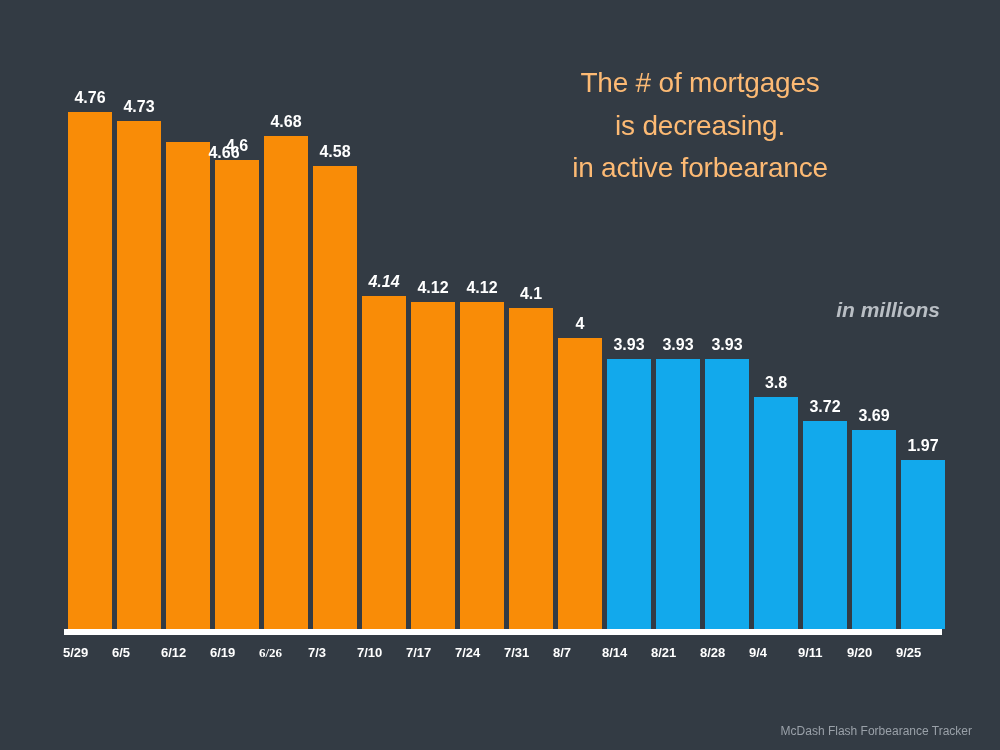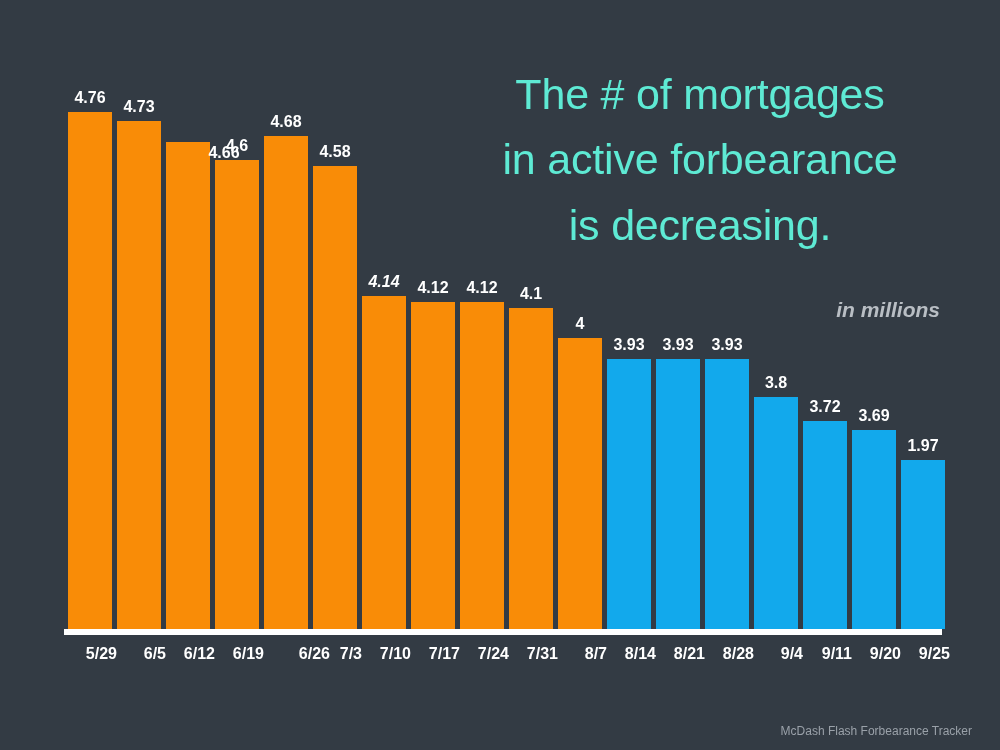--- a/index.html
+++ b/index.html
@@ -21,22 +21,22 @@
 
   
   #title-block {
     position: absolute;
     left: 430px;
     top: 62px;
     width: 540px;
     text-align: center;
   }
   .title-line {
-    color: #5eead4;
-    font-size: 43px;
+    color: #fdba74;
+    font-size: 28px;
     line-height: 1.52;
     font-weight: 400;
     letter-spacing: -0.2px;
     white-space: nowrap;
   }
 
   #subtitle {
     position: absolute;
     right: 60px;
     top: 298px;
@@ -110,36 +110,36 @@
   #xaxis-labels {
     position: absolute;
     left: 64px;
     top: 645px;
     width: 880px;
     height: 28px;
   }
   .x-label {
     position: absolute;
     width: 54px;
-    text-align: right;
+    text-align: left;
     color: #ffffff;
-    font-size: 16px;
+    font-size: 13px;
     font-weight: bold;
     white-space: nowrap;
   }
 </style>
 </head>
 <body>
 
 <div id="slide">
 
   <div id="title-block">
     <div class="title-line">The # of mortgages</div>
+    <div class="title-line">is decreasing.</div>
     <div class="title-line">in active forbearance</div>
-    <div class="title-line">is decreasing.</div>
   </div>
 
   <div id="subtitle">in millions</div>
 
   <div id="plot-area">
     <div id="bars-layer">
         <div class="bar-group" style="left: 4px;">
           <div class="bar-rect orange" style="height: 516.78px;"></div>
           <div class="bar-value" style="bottom: 521.78px;">4.76</div>
         </div>
@@ -213,21 +213,21 @@
         </div>
       </div>
     <div id="axis-line"></div>
   </div>
 
   <div id="xaxis-labels">
       <div class="x-label" style="left: -1px;">5/29</div>
       <div class="x-label" style="left: 48px;">6/5</div>
       <div class="x-label" style="left: 97px;">6/12</div>
       <div class="x-label" style="left: 146px;">6/19</div>
-      <div class="x-label" style="left: 212px;">6/26</div>
+      <div class="x-label" style="left: 195px; font-family: Liberation Serif, serif;">6/26</div>
       <div class="x-label" style="left: 244px;">7/3</div>
       <div class="x-label" style="left: 293px;">7/10</div>
       <div class="x-label" style="left: 342px;">7/17</div>
       <div class="x-label" style="left: 391px;">7/24</div>
       <div class="x-label" style="left: 440px;">7/31</div>
       <div class="x-label" style="left: 489px;">8/7</div>
       <div class="x-label" style="left: 538px;">8/14</div>
       <div class="x-label" style="left: 587px;">8/21</div>
       <div class="x-label" style="left: 636px;">8/28</div>
       <div class="x-label" style="left: 685px;">9/4</div>

